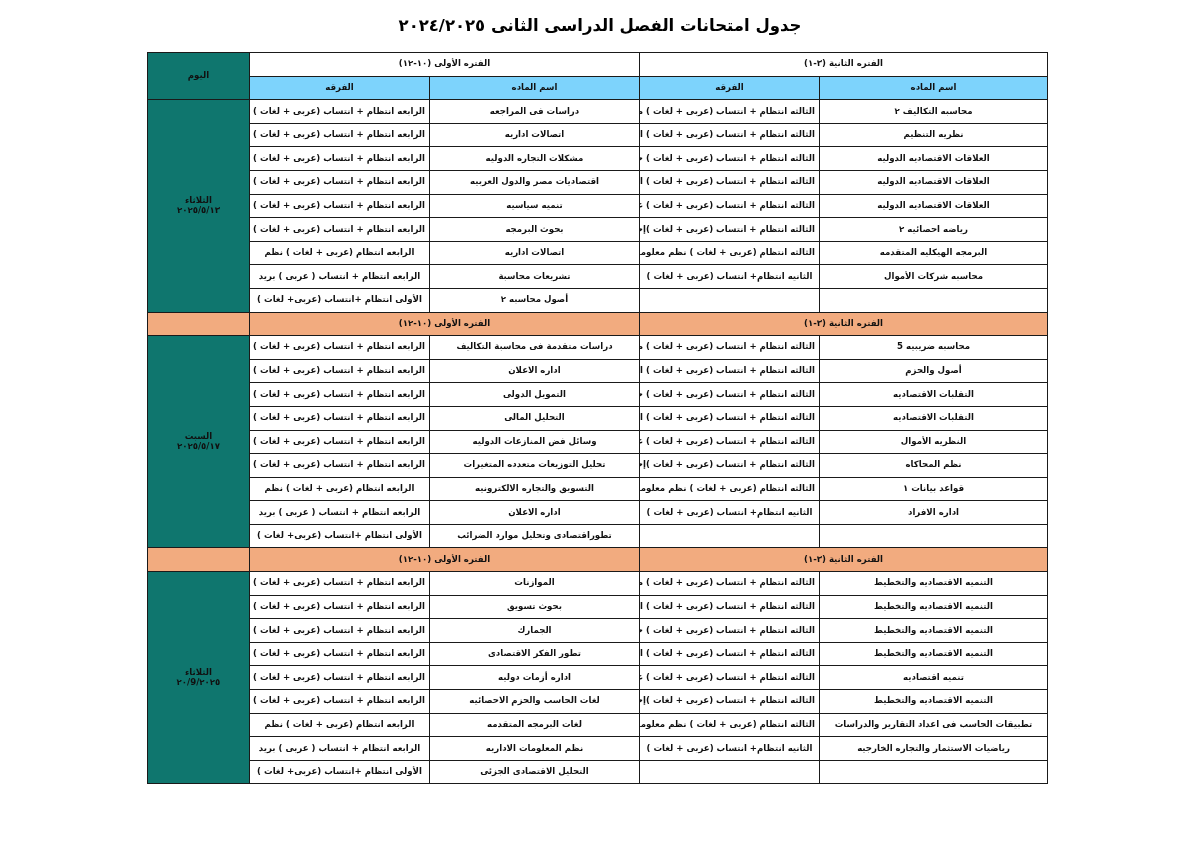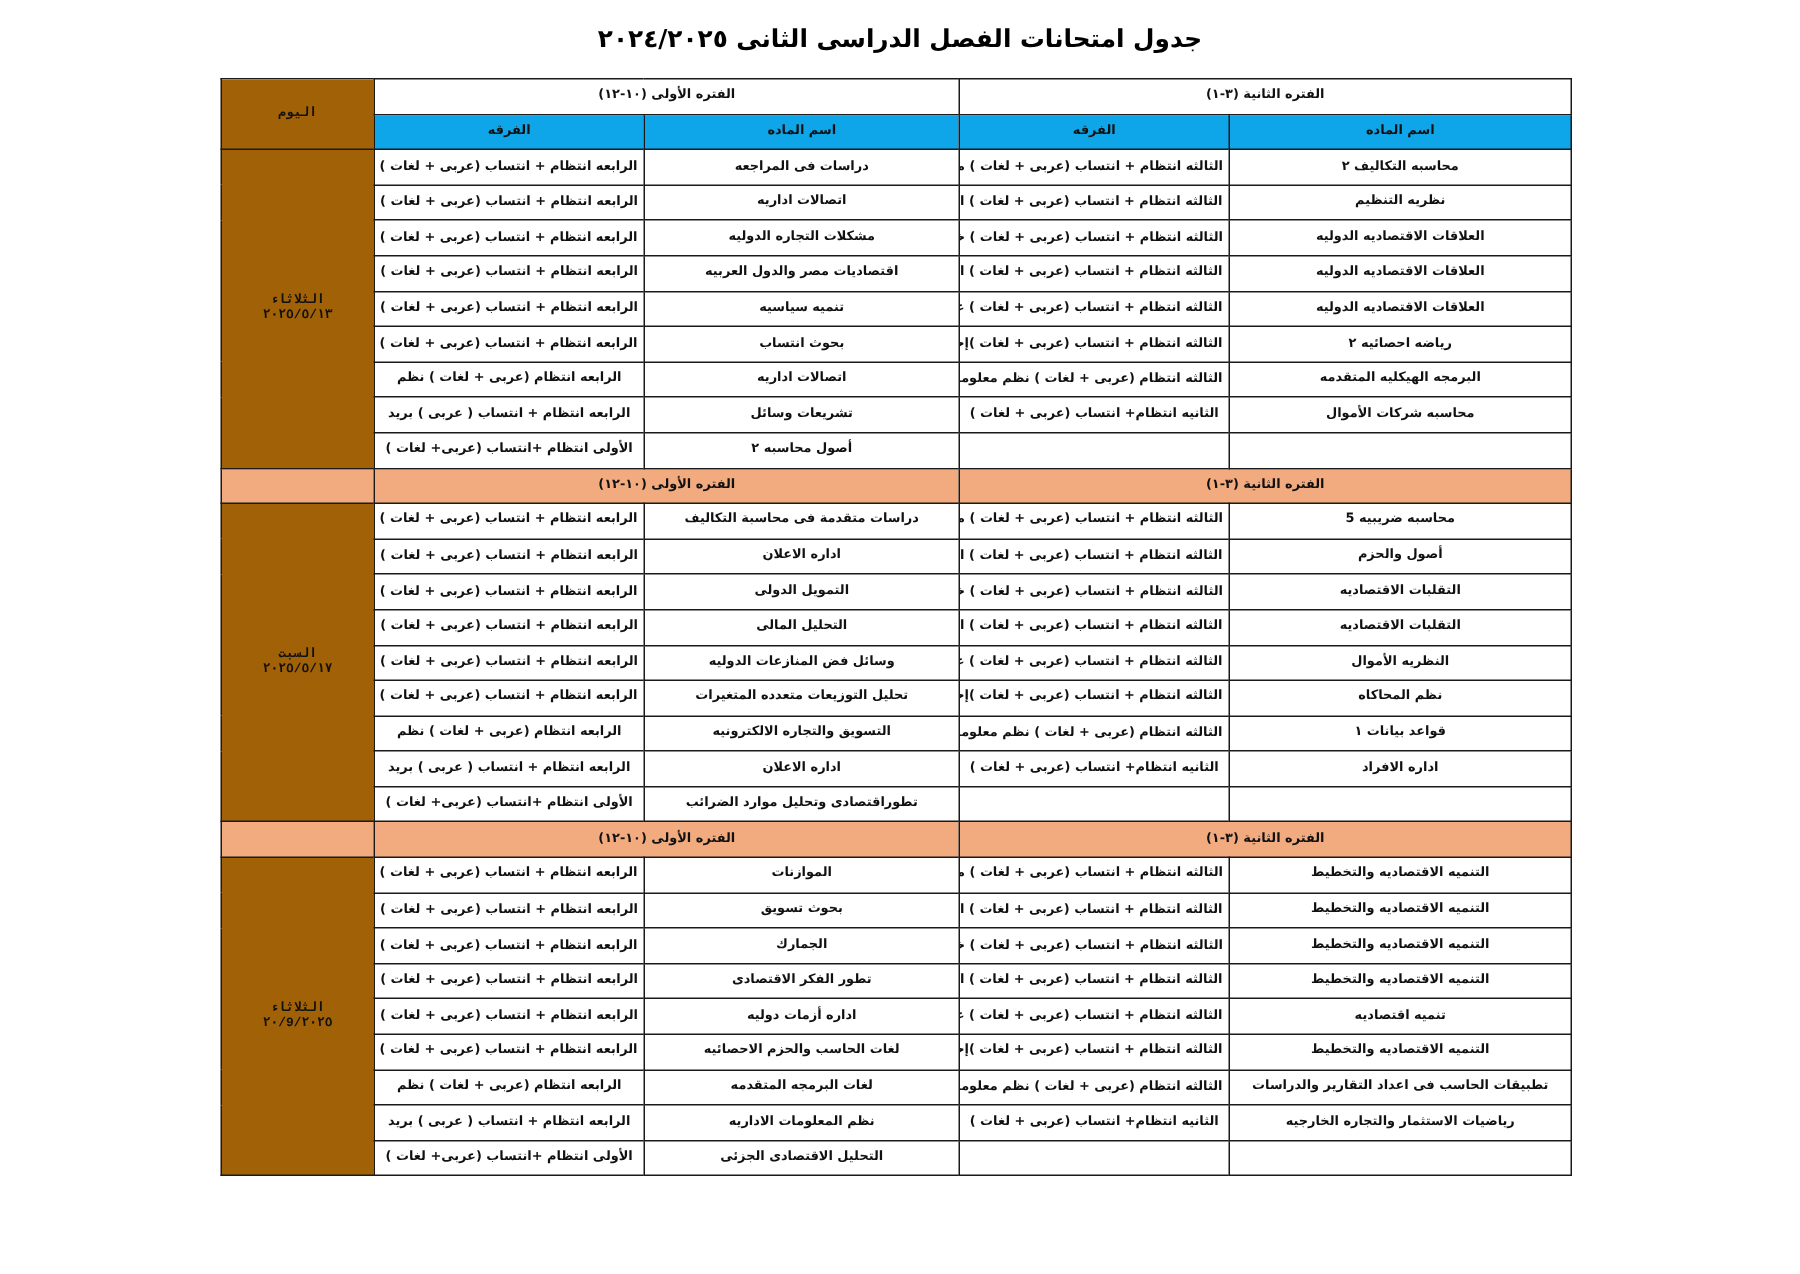--- a/index.html
+++ b/index.html
@@ -62,34 +62,33 @@
   col.c-grade2 { width: 210px; }
   col.c-subj2  { width: 180px; }
   col.c-day    { width: 102px; }
 
   td.period-head {
     background: #ffffff;
     font-size: 8.4px;
     height: 25px;
   }
   td.colhead {
-    background: #0ea5e9;
+    background: #7dd3fc;
     font-size: 9px;
     height: 22px;
   }
   td.band {
     background: #f2ab7f;
     height: 21px;
     font-size: 8.4px;
   }
   td.day-cell {
-    background: #a16207;
+    background: #0f766e;
     font-size: 9px;
     line-height: 1.6;
-    font-family: Liberation Mono, monospace;
   }
   td.day-band {
     background: #f2ab7f;
     border-top: 1.6px solid #1a1a1a;
     border-bottom: 1.6px solid #1a1a1a;
   }
   .day-name { display:block; }
   .day-date { display:block; }
   td.subject { font-size: 8.6px; }
   td.grade { font-size: 8.4px; }
@@ -152,33 +151,33 @@
           </tr>
           <tr>
             <td class="subject">العلاقات الاقتصاديه الدوليه</td>
             <td class="grade">الثالثه انتظام + انتساب (عربى + لغات ) علوم سياسيه</td>
             <td class="subject">تنميه سياسيه</td>
             <td class="grade">الرابعه انتظام + انتساب (عربى + لغات ) علوم سياسيه</td>
           </tr>
           <tr>
             <td class="subject">رياضه احصائيه ٢</td>
             <td class="grade">الثالثه انتظام + انتساب (عربى + لغات )إحصاء</td>
-            <td class="subject">بحوث انتساب</td>
+            <td class="subject">بحوث البرمجه</td>
             <td class="grade">الرابعه انتظام + انتساب (عربى + لغات ) إحصاء</td>
           </tr>
           <tr>
             <td class="subject">البرمجه الهيكليه المتقدمه</td>
             <td class="grade">الثالثه انتظام  (عربى + لغات ) نظم معلومات</td>
             <td class="subject">اتصالات اداريه</td>
             <td class="grade">الرابعه انتظام  (عربى + لغات ) نظم</td>
           </tr>
           <tr>
             <td class="subject">محاسبه شركات الأموال</td>
             <td class="grade">الثانيه انتظام+ انتساب (عربى + لغات )</td>
-            <td class="subject">تشريعات وسائل</td>
+            <td class="subject">تشريعات محاسبة</td>
             <td class="grade">الرابعه انتظام + انتساب ( عربى ) بريد</td>
           </tr>
           <tr>
             <td class="subject"></td>
             <td class="grade"></td>
             <td class="subject">أصول محاسبه ٢</td>
             <td class="grade">الأولى انتظام +انتساب (عربى+ لغات )</td>
           </tr>
           <tr>
             <td class="band" colspan="2">الفتره الثانية  (٣-١)</td>

